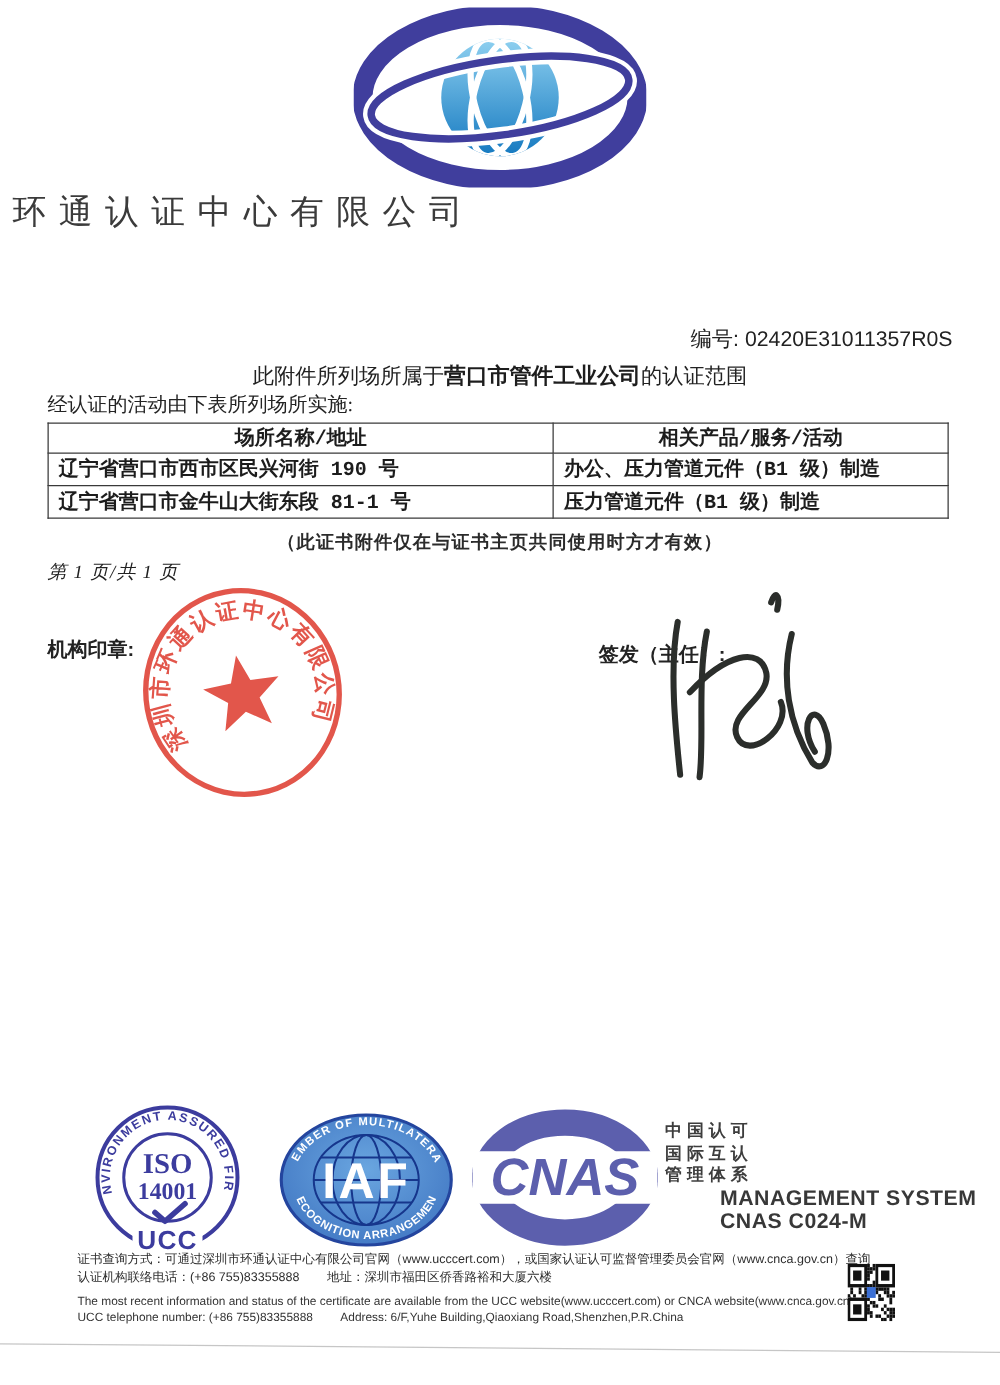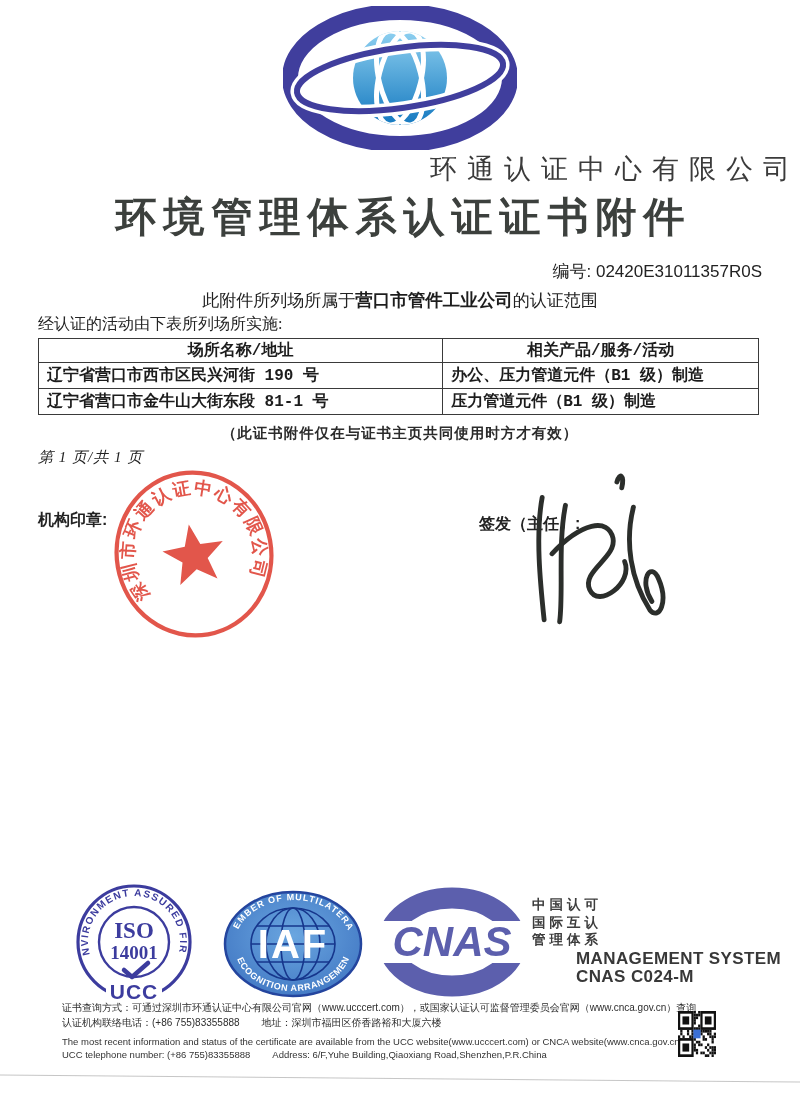--- a/index.html
+++ b/index.html
@@ -6,21 +6,21 @@
   .page{
     position:relative;width:800px;height:1108px;background:#ffffff;
     margin:0 auto;overflow:hidden;
     font-family:"Liberation Sans","DejaVu Sans",sans-serif;color:#2f2f2f;
   }
   .abs{position:absolute;}
 
   
   .globe-logo{left:283px;top:6px;width:234px;height:144px;}
   .org-name{
-    left:0;top:151px;width:800px;text-align:right;
+    left:0;top:151px;width:800px;text-align:left;
     font-size:27px;font-weight:500;letter-spacing:10px;text-indent:10px;color:#3b3b3b;
   }
   .doc-title{
     left:0;top:190px;width:800px;text-align:center;
     font-size:41px;font-weight:700;letter-spacing:7px;text-indent:7px;color:#3c403d;
   }
   .cert-no{
     right:38px;top:260px;font-size:17px;color:#222;
     font-family:Liberation Sans, sans-serif;
   }
@@ -102,21 +102,20 @@
     <circle cx="117" cy="72" r="47" fill="url(#sphereGrad)"></circle>
     <g clip-path="url(#sphereClip)">
       <ellipse cx="117" cy="72" rx="21" ry="48" fill="none" stroke="#ffffff" stroke-width="5" transform="rotate(14 117 72)"></ellipse>
       <ellipse cx="117" cy="72" rx="21" ry="48" fill="none" stroke="#ffffff" stroke-width="5" transform="rotate(-14 117 72)"></ellipse>
     </g>
     <ellipse cx="117" cy="72" rx="104" ry="30" fill="none" stroke="#ffffff" stroke-width="13" transform="rotate(-8 117 72)"></ellipse>
     <ellipse cx="117" cy="72" rx="104" ry="30" fill="none" stroke="#403e9d" stroke-width="6" transform="rotate(-8 117 72)"></ellipse>
   </svg>
 
   <div class="abs org-name">环通认证中心有限公司</div>
-  <div class="abs doc-title">环境管理体系认证证书附件</div>
   <div class="abs cert-no">
     <span>编号: </span><span>02420E31011357R0S</span>
   </div>
 
   <div class="abs scope-line">
     <span>此附件所列场所属于</span><span class="co">营口市管件工业公司</span><span>的认证范围</span>
   </div>
   <div class="abs activities-line">经认证的活动由下表所列场所实施:</div>
 
   <table class="abs sites-table">

